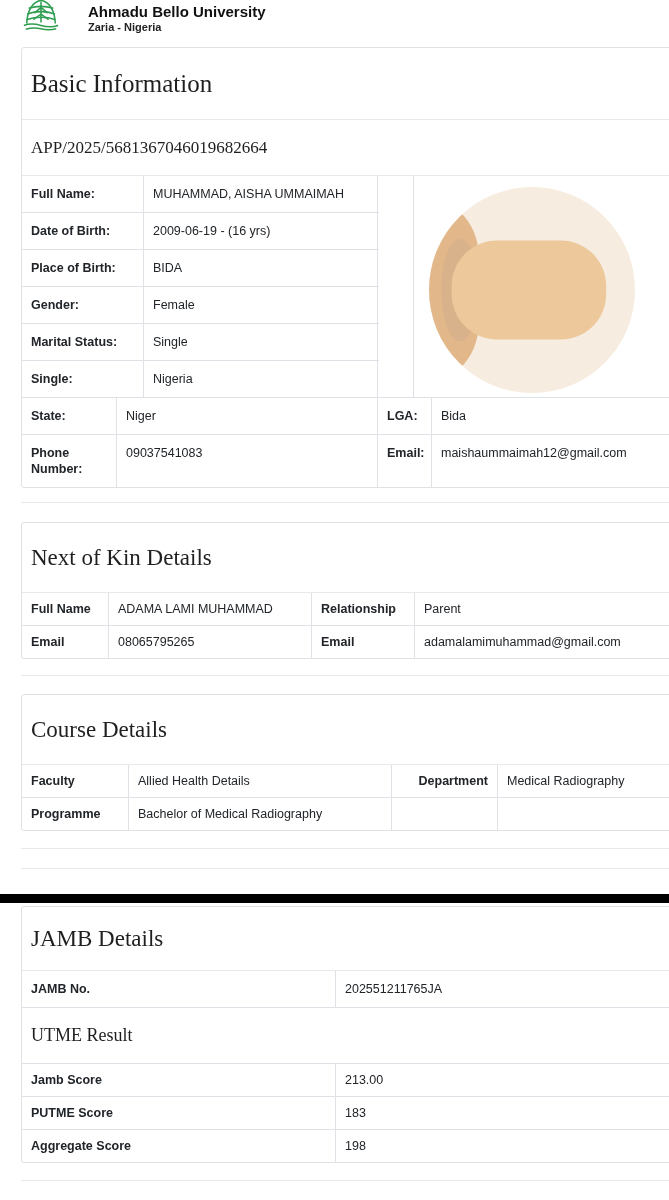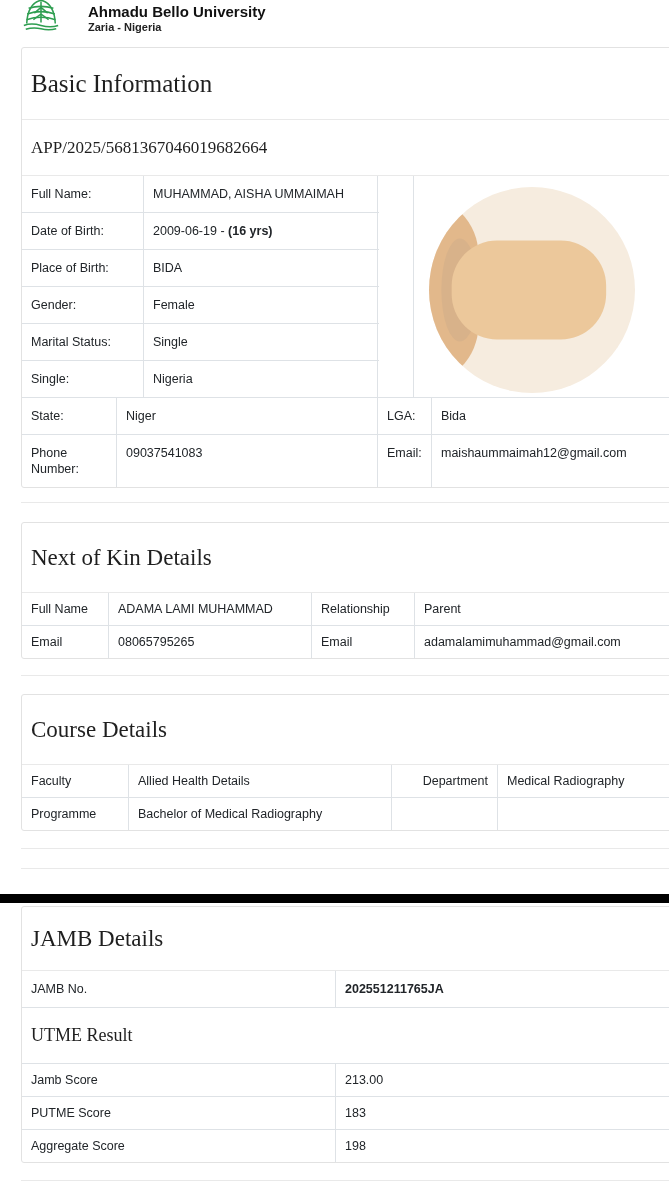--- a/index.html
+++ b/index.html
@@ -35,21 +35,21 @@
   .subtitle {
     font-family:"Liberation Serif","DejaVu Serif",serif;
     font-size:18px; line-height:23px; color:#1f1f1f;
     padding:16px 9px; border-bottom:1px solid #dee2e6;
   }
 
   
   .trow { display:flex; align-items:stretch; border-bottom:1px solid #dee2e6; }
   .trow.last { border-bottom:none; }
   .cell { padding:10px 9px; line-height:16px; border-right:1px solid #dee2e6; }
-  .cell.lab { font-weight:normal; }
+  .cell.lab { font-weight:bold; }
   .cell.flex1 { flex:1; border-right:none; }
   .compact .cell { padding:8px 9px; }
 
   
   .bi-main { display:flex; border-bottom:1px solid #dee2e6; }
   .bi-table { width:357px; }
   .bi-table .trow:last-child { border-bottom:none; }
   .bi-lab { width:122px; }
   .bi-val { width:234px; }
   .photo-zone { flex:1; margin-left:34px; border-left:1px solid #dee2e6; }
@@ -58,21 +58,21 @@
   .r2-l1 { width:95px; }  .r2-v1 { width:261px; } .r2-l2 { width:54px; }
   .nk-l1 { width:87px; }  .nk-v1 { width:203px; } .nk-l2 { width:103px; }
   .cd-l1 { width:107px; } .cd-v1 { width:263px; } .cd-l2 { width:106px;text-align:right; }
   .jb-l  { width:314px; }
 
   hr.sep { border:none; border-top:1px solid #e9e9e9; margin:0; }
   .gap14 { height:14px; } .gap19 { height:19px; } .gap16 { height:16px; }
   .gap18 { height:18px; } .gap25 { height:25px; } .gap3 { height:3px; }
   .gap17 { height:17px; }
   .pagebreak { width:960px; height:9px; background:#000; }
-  b.inline { font-weight:bold; }
+  b.inline { font-weight:normal; }
 </style>
 </head>
 <body>
 
 <div class="page">
 
   <div class="hdr inner">
     <svg class="hdr-logo" viewBox="0 0 44 42" fill="none">
       <g stroke="#2f9e51" stroke-width="1.6" fill="none">
         <circle cx="22" cy="3" r="3.2"></circle>

